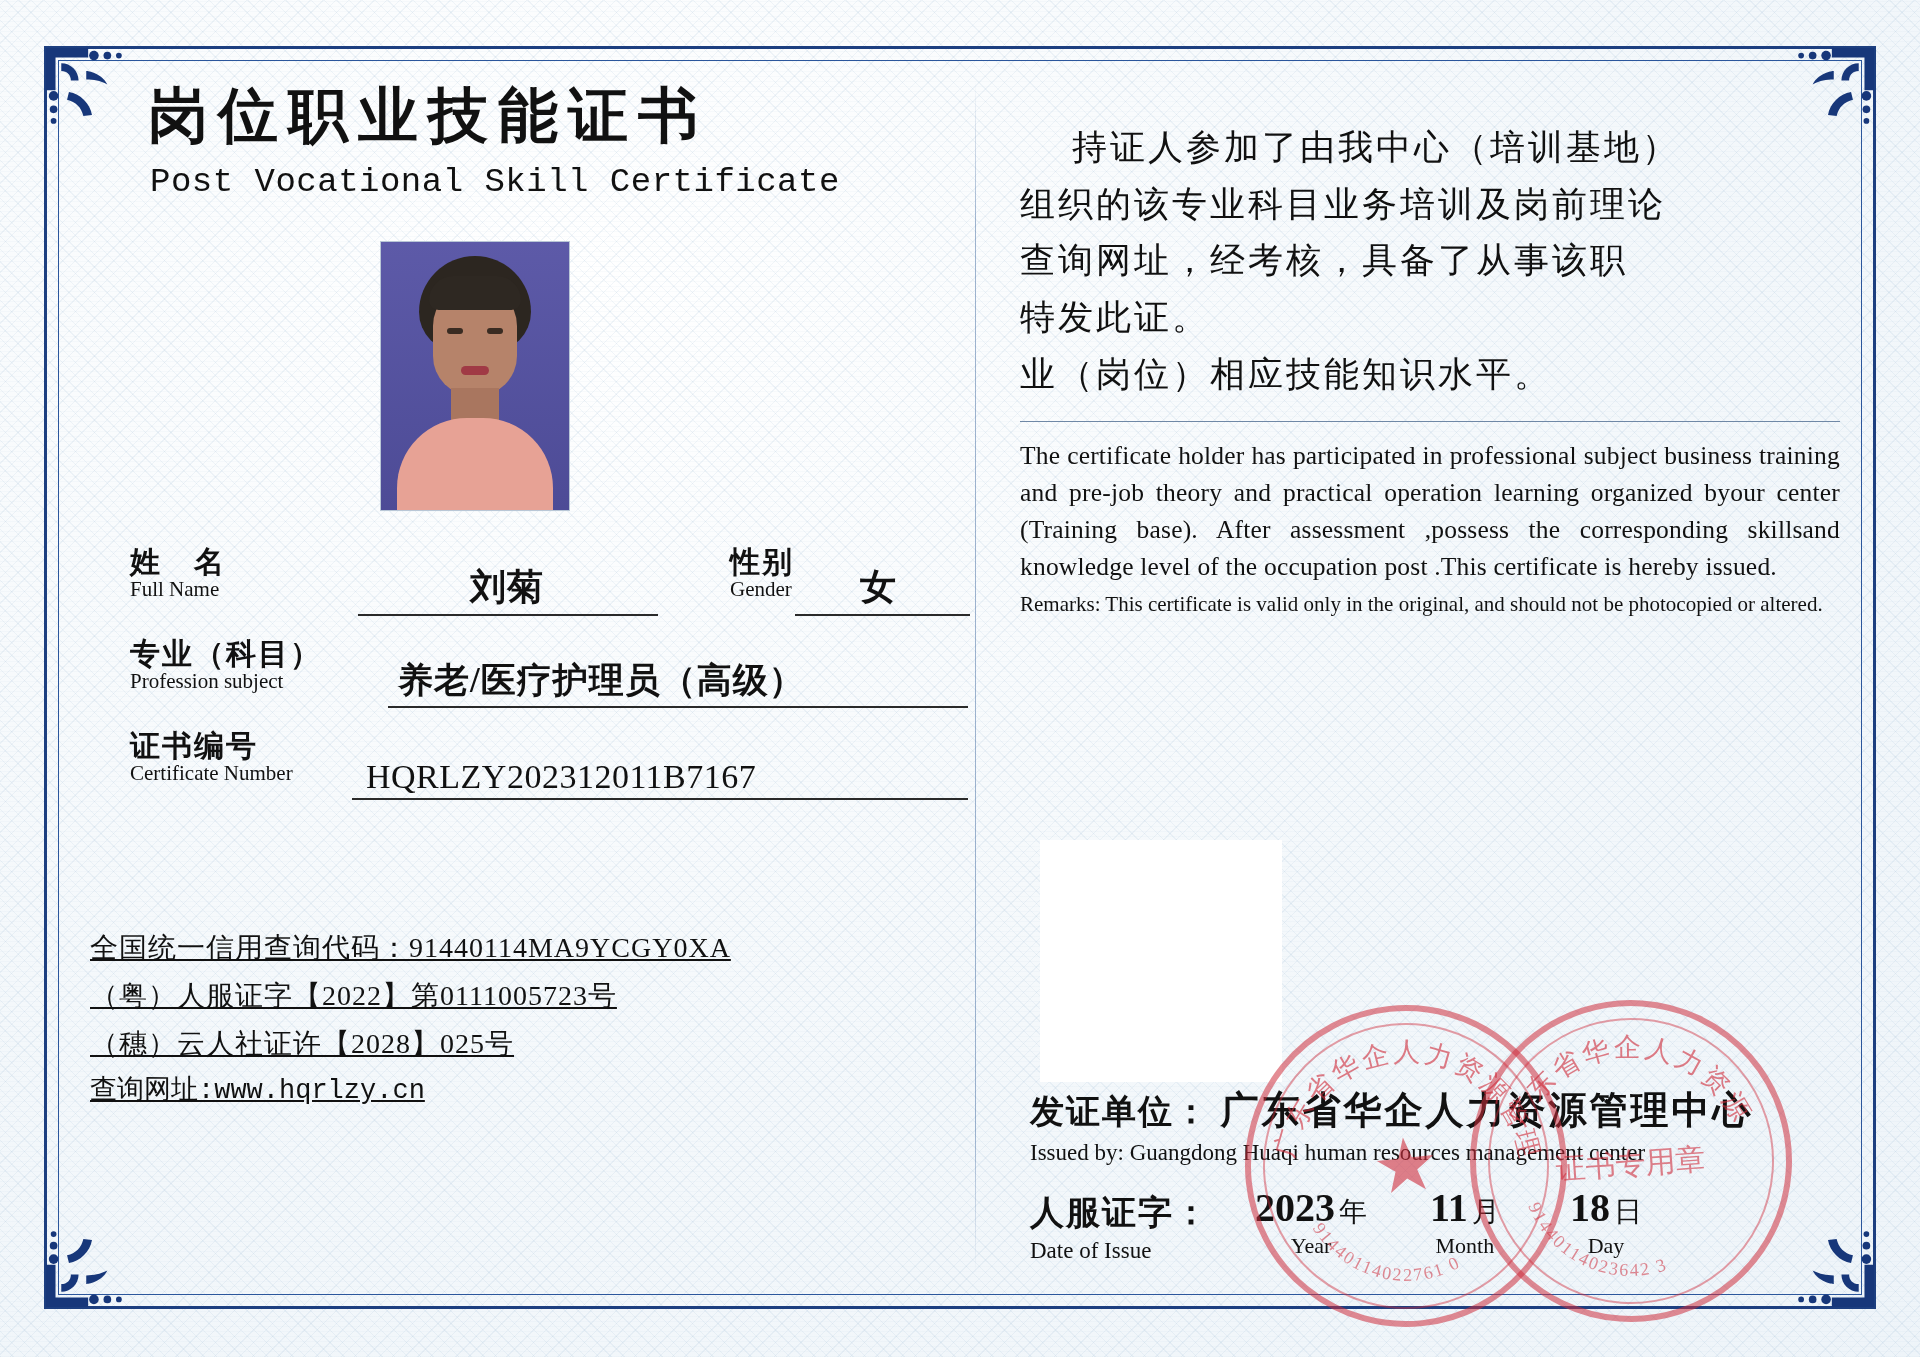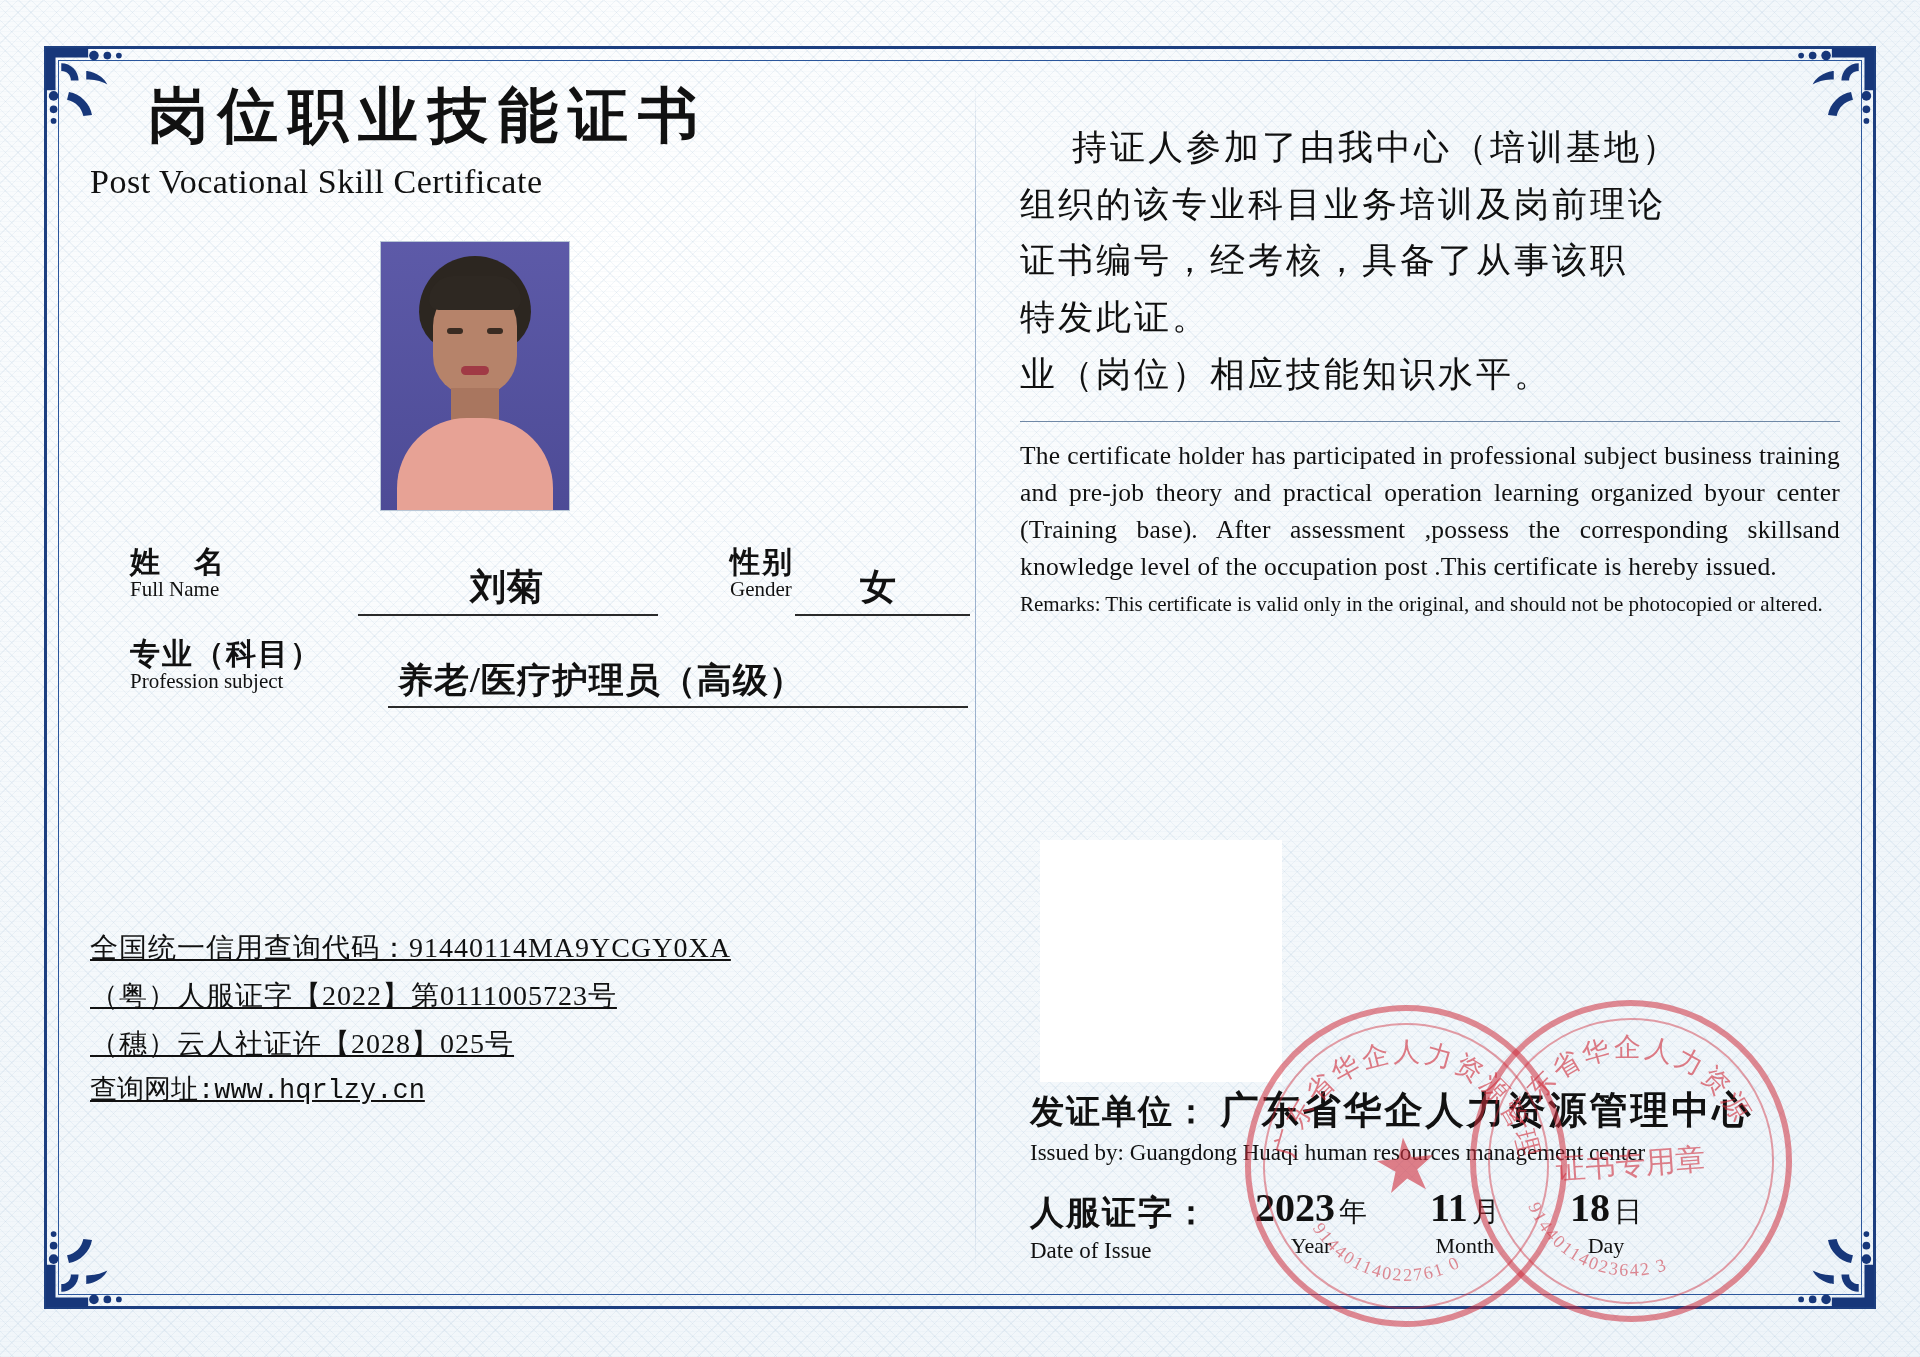--- a/index.html
+++ b/index.html
@@ -80,23 +80,24 @@
   }
   .title-cn {
     font-family: "Liberation Serif", serif;
     font-size: 60px;
     font-weight: 700;
     letter-spacing: 10px;
     color: #111111;
     margin-left: 58px;
   }
   .title-en {
-    font-family: Liberation Serif, serif;
+    font-family: Liberation Mono, monospace;
     font-size: 34px;
     color: #111111;
+    margin-left: 60px;
     margin-top: 6px;
     letter-spacing: 0.5px;
   }
 
   .photo-wrap {
     position: absolute;
     left: 290px;
     top: 165px;
     width: 188px;
     height: 268px;
@@ -450,35 +451,43 @@
       <div class="field-row row-prof">
         <div class="lbl">
           <span class="cn">专业（科目）</span>
           <span class="en">Profession subject</span>
         </div>
         <div class="val-line"></div>
         <div class="val">养老/医疗护理员（高级）</div>
       </div>
 
 
+      <div class="field-row row-cert">
+        <div class="lbl">
+          <span class="cn">证书编号</span>
+          <span class="en">Certificate Number</span>
+        </div>
+        <div class="val-line"></div>
+        <div class="val">HQRLZY202312011B7167</div>
+      </div>
     </div>
 
     <div class="footnotes">
       <p>全国统一信用查询代码：91440114MA9YCGY0XA</p>
       <p>（粤）人服证字【2022】第0111005723号</p>
       <p>（穗）云人社证许【2028】025号</p>
       <p class="mono">查询网址:www.hqrlzy.cn</p>
     </div>
   </div>
 
   <div class="right">
     <div class="body-cn">
       <span class="indent">持证人参加了由我中心（培训基地）</span>
       <span class="line2">组织的该专业科目业务培训及岗前理论</span>
-      <span class="line2">证书编号，经考核，具备了从事该职</span>
+      <span class="line2">查询网址，经考核，具备了从事该职</span>
       <span class="line2">特发此证。</span>
       <span class="line2">业（岗位）相应技能知识水平。</span>
     </div>
 
     <div class="hr-thin"></div>
 
     <div class="body-en">The certificate holder has participated in professional subject business training and pre-job theory and practical operation learning organized byour center (Training base). After assessment ,possess the corresponding skillsand knowledge level of the occupation post .This certificate is hereby issued.</div>
 
     <div class="remark-en">Remarks: This certificate is valid only in the original, and should not be photocopied or altered.</div>
   </div>

